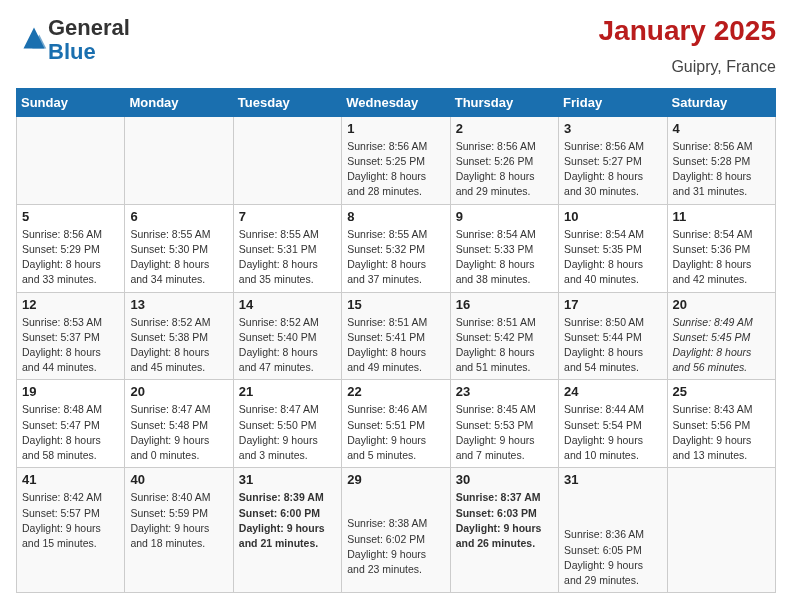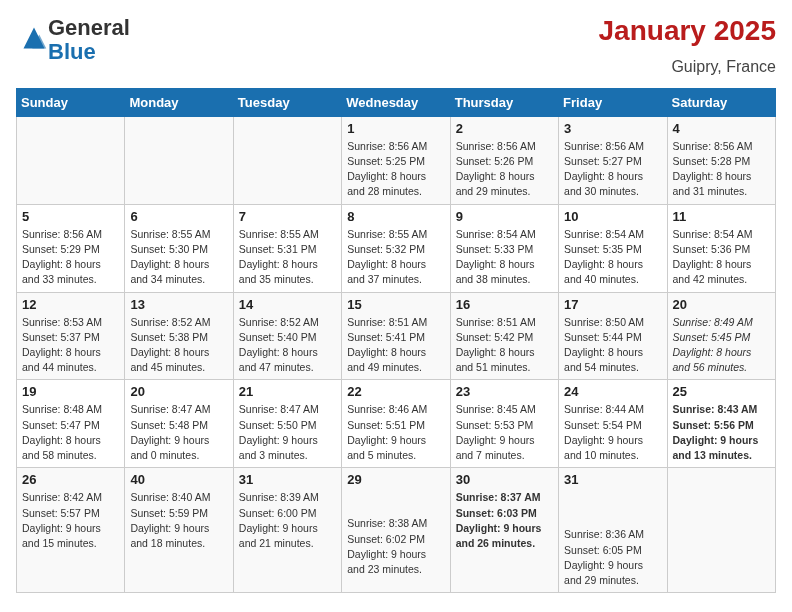--- a/index.html
+++ b/index.html
@@ -294,44 +294,44 @@
         </td>
         <td>
           <div class="day-number">24</div>
           <div class="day-info" style="white-space: pre-line;">Sunrise: 8:44 AM
 Sunset: 5:54 PM
 Daylight: 9 hours
 and 10 minutes.</div>
         </td>
         <td>
           <div class="day-number">25</div>
-          <div class="day-info" style="white-space: pre-line; font-weight: bold;">Sunrise: 8:43 AM
+          <div class="day-info" style="white-space: pre-line;">Sunrise: 8:43 AM
 Sunset: 5:56 PM
 Daylight: 9 hours
 and 13 minutes.</div>
         </td>
       </tr>
       <tr>
         <td>
-          <div class="day-number">26</div>
+          <div class="day-number">41</div>
           <div class="day-info" style="white-space: pre-line;">Sunrise: 8:42 AM
 Sunset: 5:57 PM
 Daylight: 9 hours
 and 15 minutes.</div>
         </td>
         <td>
           <div class="day-number">40</div>
           <div class="day-info" style="white-space: pre-line;">Sunrise: 8:40 AM
 Sunset: 5:59 PM
 Daylight: 9 hours
 and 18 minutes.</div>
         </td>
         <td>
           <div class="day-number">31</div>
-          <div class="day-info" style="white-space: pre-line;">Sunrise: 8:39 AM
+          <div class="day-info" style="white-space: pre-line; font-weight: bold;">Sunrise: 8:39 AM
 Sunset: 6:00 PM
 Daylight: 9 hours
 and 21 minutes.</div>
         </td>
         <td>
           <div class="day-number">29</div>
           <div class="day-info" style="white-space: pre-line; margin-top: 29px;">Sunrise: 8:38 AM
 Sunset: 6:02 PM
 Daylight: 9 hours
 and 23 minutes.</div>

